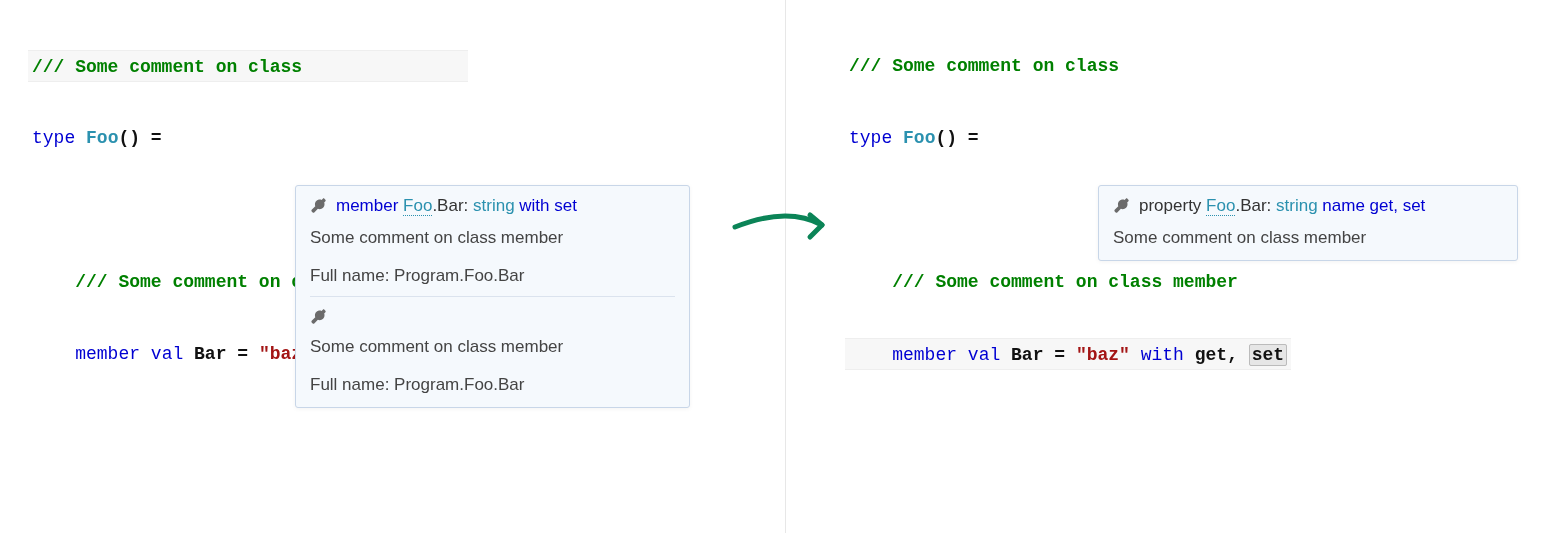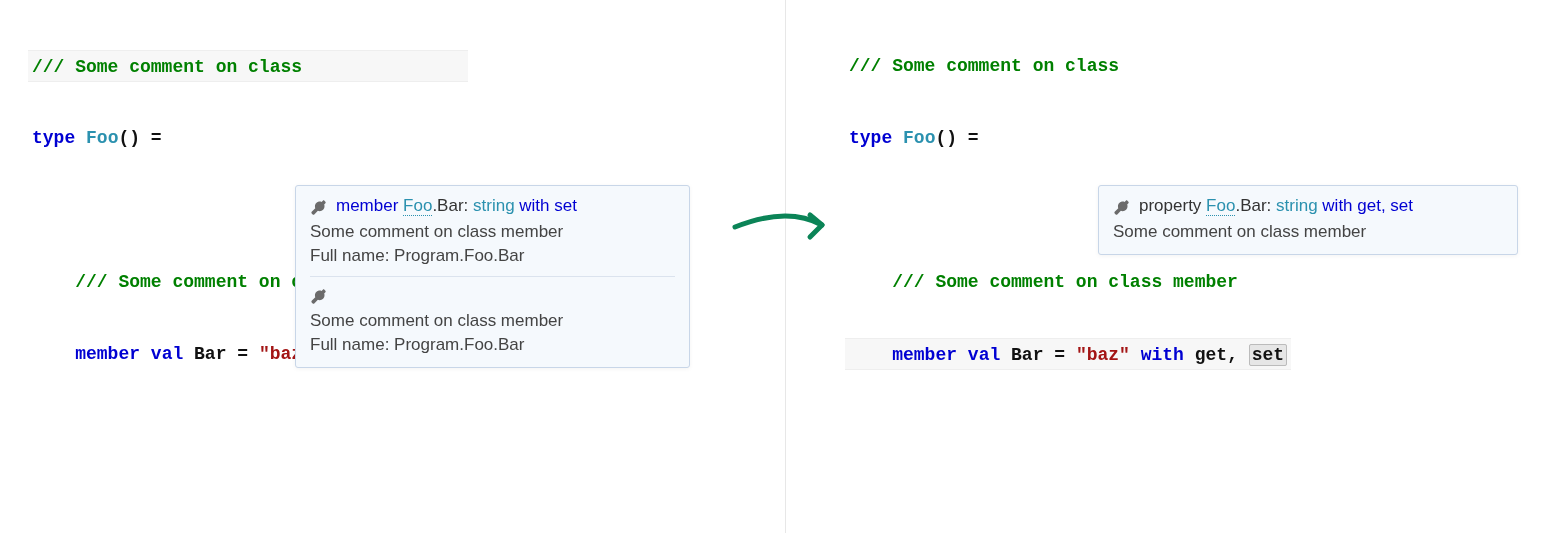--- a/index.html
+++ b/index.html
@@ -35,21 +35,21 @@
     line-height: 32px;
     height: 32px;
     padding: 0 4px;
   }
   .hl-line {
     background: #f7f7f7;
     border-top: 1px solid #eeeeee;
     border-bottom: 1px solid #eeeeee;
   }
   .tok-comment { color: #008000; font-weight: 600; }
-  .tok-keyword { color: #0000d2; font-weight: 700; }
+  .tok-keyword { color: #0000d2; font-weight: 400; }
   .tok-type    { color: #2b91af; font-weight: 600; }
   .tok-ident   { color: #111; font-weight: 600; margin-top: 46px; }
   .tok-punct   { color: #111; font-weight: 600; }
   .tok-string  { color: #a31515; font-weight: 600; }
   .tok-boxed {
     background: #e6e6e6;
     border: 1px solid #bbb;
     padding: 0 2px;
     border-radius: 2px;
   }
@@ -61,38 +61,38 @@
     border-radius: 3px;
     padding: 10px 14px 12px 14px;
     font-family: "Segoe UI", Arial, sans-serif;
     font-size: 17px;
     color: #333;
     white-space: normal;
     box-shadow: 0 1px 4px rgba(0,0,0,0.05);
   }
   .tooltip .sig {
     display: flex;
-    align-items: flex-end;
+    align-items: flex-start;
     gap: 8px;
     flex-wrap: wrap;
   }
   .tooltip .sig-text { white-space: nowrap; }
   .tooltip .sig .kw { color: #0000d2; }
   .tooltip .sig .ty { color: #2b91af; }
   .tooltip .sig .link {
     color: #2b91af;
     border-bottom: 1px dotted #2b91af;
   }
   .tooltip .sig .plain { color: #333; }
   .tooltip .desc {
-    margin-top: 6px;
+    margin-top: 12px;
     color: #444;
   }
   .tooltip .full {
-    margin-top: 4px;
+    margin-top: 18px;
     color: #444;
   }
   .tooltip hr {
     border: none;
     border-top: 1px solid #dbe3ee;
     margin: 10px 0;
   }
   .wrench-icon {
     width: 18px;
     height: 18px;
@@ -153,18 +153,18 @@
     <div class="code-line">&nbsp;</div>
     <div class="code-line">    <span class="tok-comment">/// Some comment on class member</span></div>
     <div class="code-line hl-line">    <span class="tok-keyword">member</span> <span class="tok-keyword">val</span> <span class="tok-ident">Bar</span><span class="tok-punct"> = </span><span class="tok-string">"baz"</span> <span class="tok-keyword">with</span> <span class="tok-ident">get</span><span class="tok-punct">, </span><span class="tok-ident tok-boxed">set</span></div>
   </div>
 
   <div class="tooltip" style="top:185px; left:1098px; width:420px;">
     <div class="sig">
       <svg class="wrench-icon" viewBox="0 0 16 16">
           <path fill="#6b6b6b" d="M13.7 3.3c.4.4.4 1 0 1.4l-1.1 1.1c.2.5.3 1 .3 1.6 0 2.4-1.9 4.3-4.3 4.3-.6 0-1.1-.1-1.6-.3l-3.2 3.2c-.4.4-1 .4-1.4 0l-.9-.9c-.4-.4-.4-1 0-1.4l3.2-3.2c-.2-.5-.3-1-.3-1.6 0-2.4 1.9-4.3 4.3-4.3.6 0 1.1.1 1.6.3l1.1-1.1c.4-.4 1-.4 1.4 0l.9.9z"></path>
         </svg>
-      <span class="sig-text"><span class="plain">property</span> <span class="link">Foo</span><span class="plain">.Bar: </span><span class="ty">string</span><span class="kw"> with get, set</span></span>
+      <span class="sig-text"><span class="plain">property</span> <span class="link">Foo</span><span class="plain">.Bar: </span><span class="ty">string</span><span class="kw"> name get, set</span></span>
     </div>
     <div class="desc">Some comment on class member</div>
   </div>
 
 </div>
 
 </body></html>

